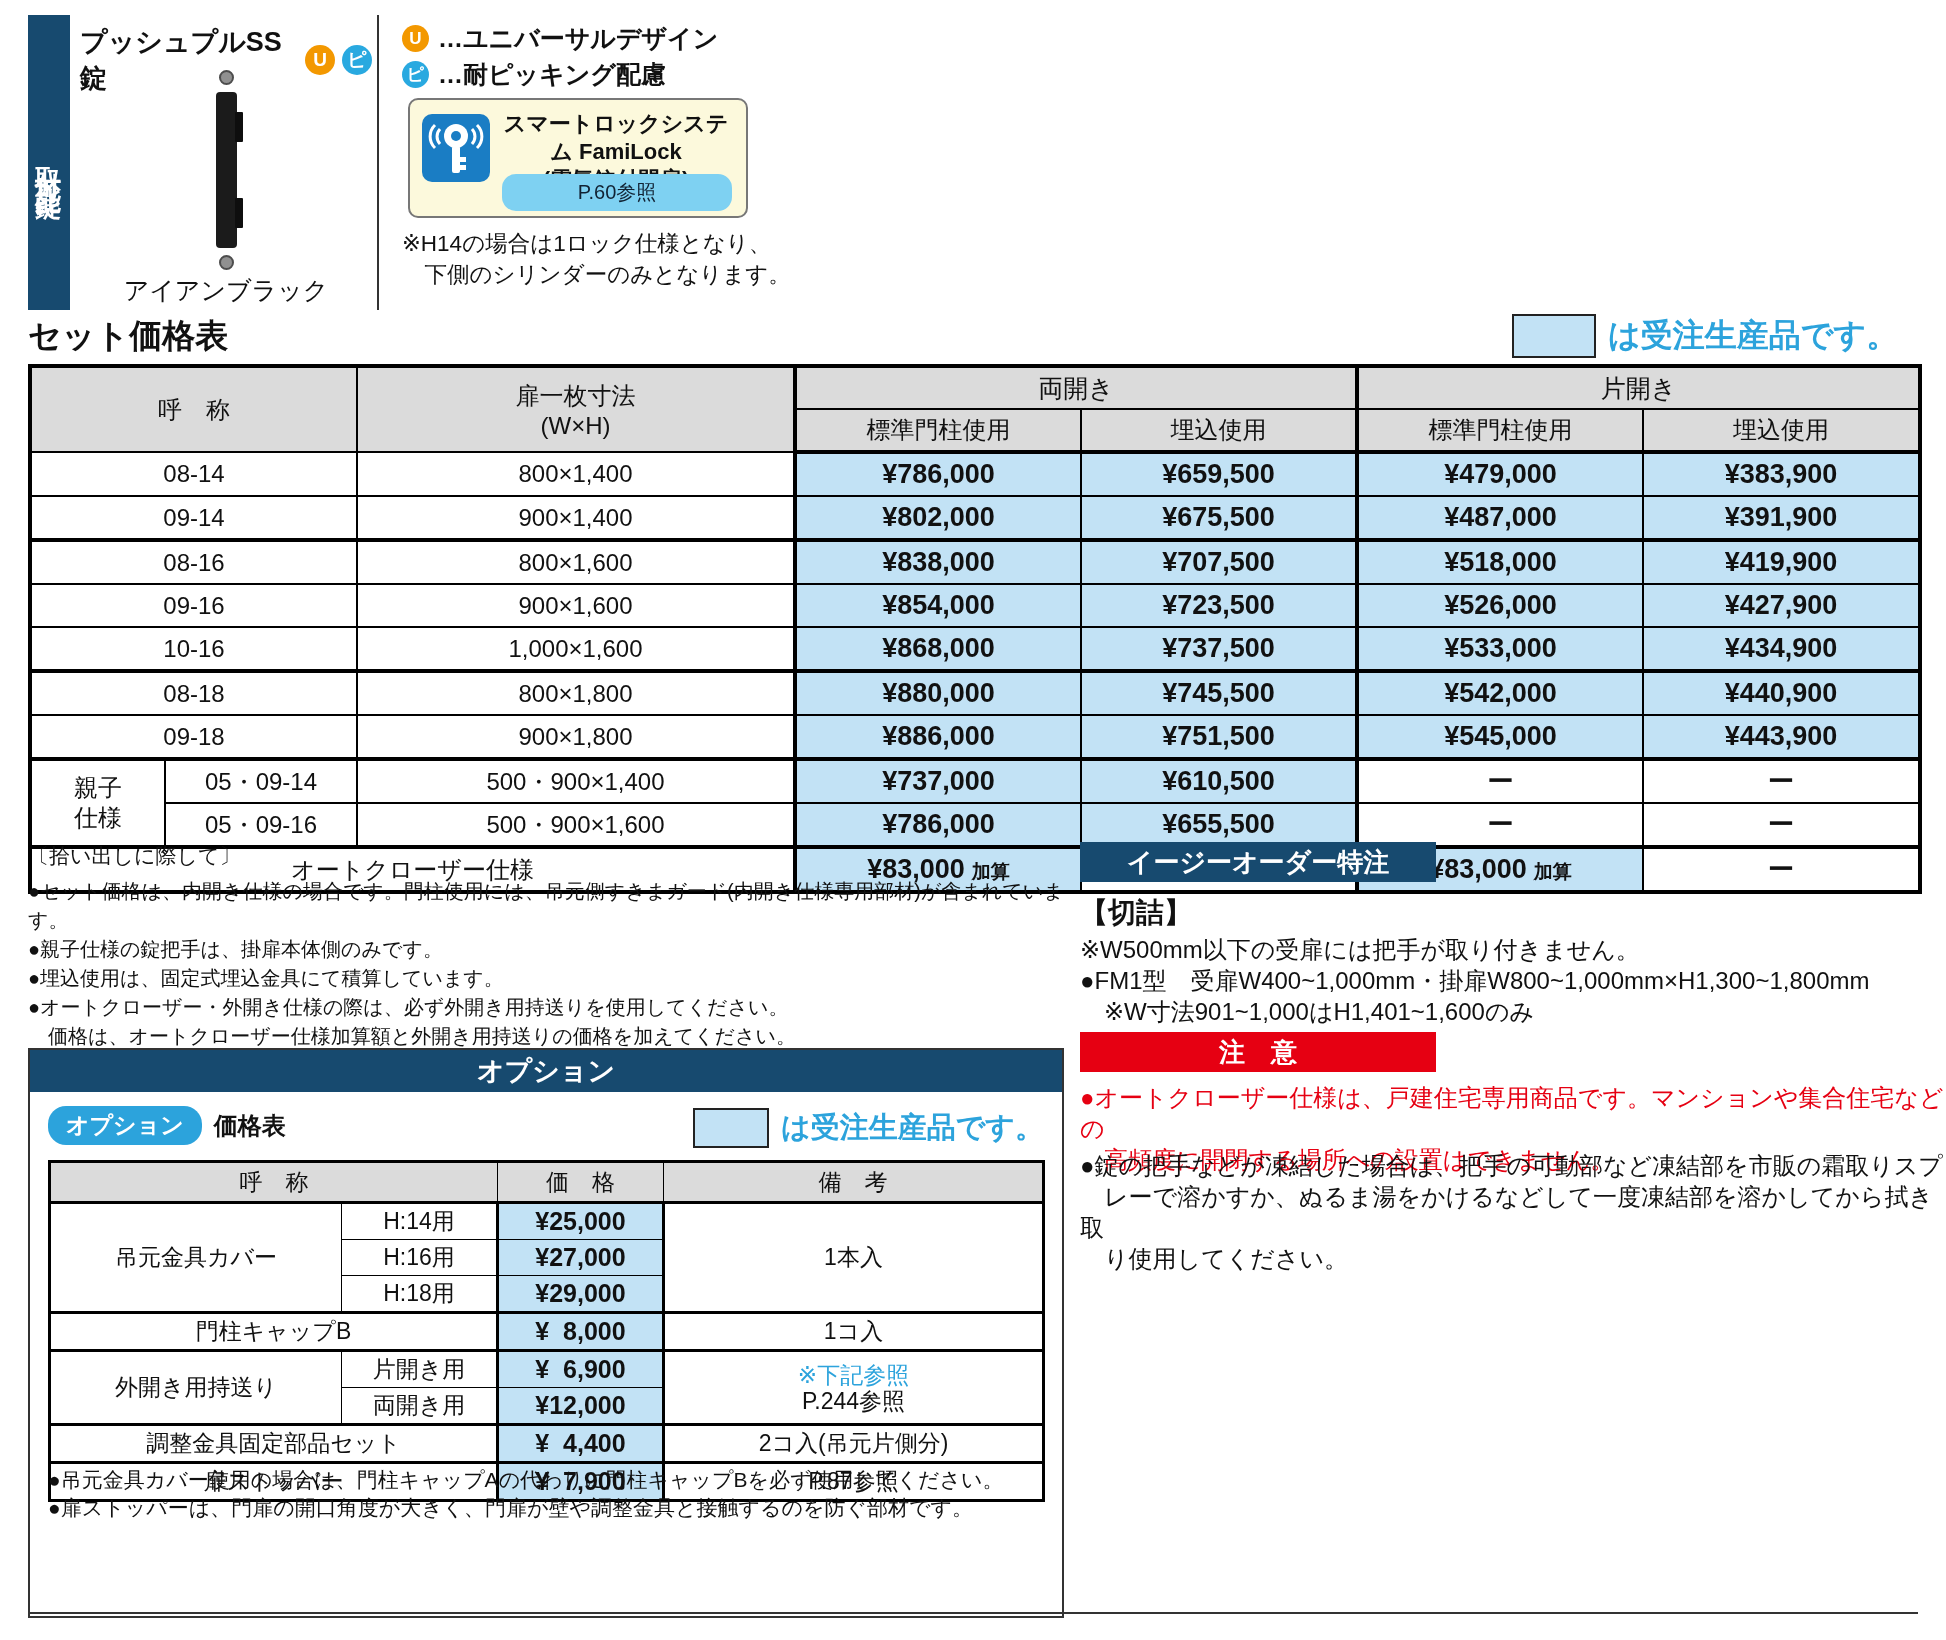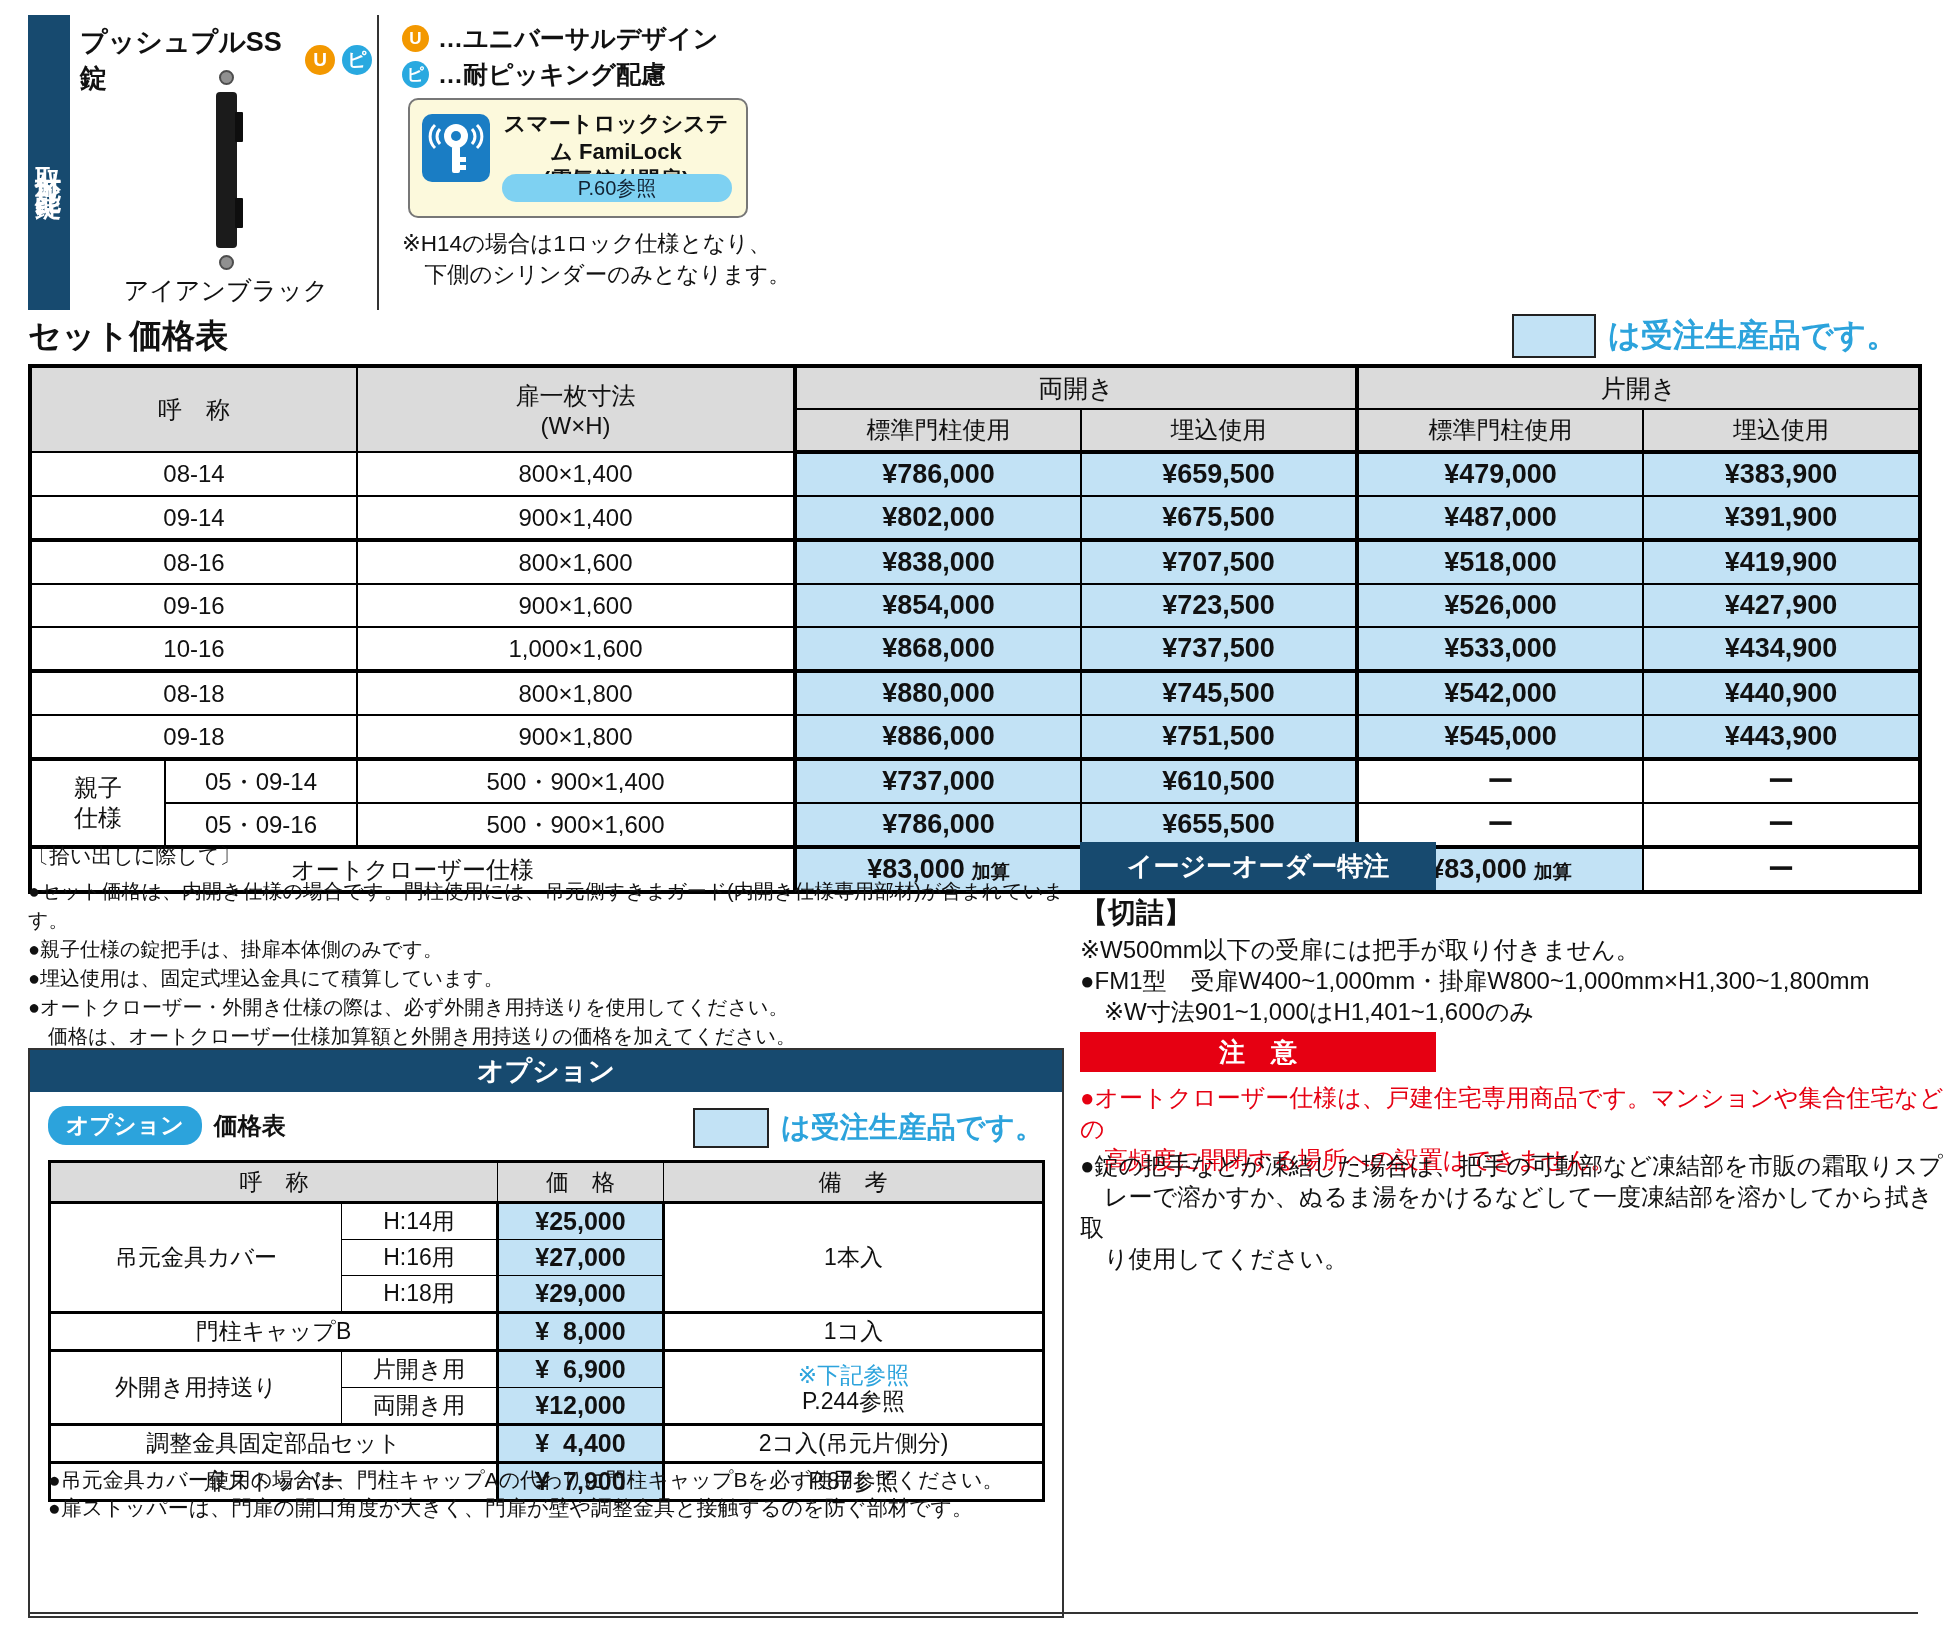--- a/index.html
+++ b/index.html
@@ -26,21 +26,21 @@
   .lock-bar::before,.lock-bar::after{content:"";position:absolute;right:-6px;width:8px;background:#0e0e0e;border-radius:1px;}
   .lock-bar::before{top:20px;height:30px;}
   .lock-bar::after{bottom:20px;height:30px;}
   .color-caption{left:80px;top:274px;width:292px;text-align:center;font-size:25px;}
 
   
   .legend-line{left:402px;display:flex;align-items:center;gap:9px;font-size:25px;font-weight:bold;}
   .familock-box{left:408px;top:98px;width:336px;height:116px;background:#FCF9DC;border:2px solid #777;border-radius:10px;}
   .fl-icon{position:absolute;left:12px;top:14px;width:68px;height:68px;}
   .fl-text{position:absolute;left:86px;top:10px;width:240px;text-align:center;font-size:22px;font-weight:bold;line-height:28px;}
-  .fl-pill{position:absolute;left:92px;top:74px;width:230px;height:28px;background:#7ED1F2;border-radius:14px;
+  .fl-pill{position:absolute;left:92px;top:74px;width:230px;height:37px;background:#7ED1F2;border-radius:14px;
     display:flex;align-items:center;justify-content:center;font-size:20px;color:#123;}
   .h14-note{left:402px;top:228px;font-size:22.5px;line-height:31px;}
 
   
   .set-title{left:28px;top:314px;font-size:33px;font-weight:bold;}
   .mto{display:flex;align-items:center;gap:12px;}
   .mto .swatch{background:#C2E2F5;border:2px solid #222;}
   .mto .mto-text{color:#2CA3DC;font-weight:bold;}
   #mto-main{left:1512px;top:314px;}
   #mto-main .swatch{width:80px;height:40px;}
@@ -62,21 +62,21 @@
   #set-table .br4{border-right:4px solid #000 !important;}
   .sfx{font-size:19px;font-weight:bold;margin-left:7px;}
 
   
   .pickup{left:28px;top:842px;width:1045px;}
   .pickup .pk-title{font-size:21px;margin-bottom:7px;}
   .pickup .pk-line{font-size:20px;line-height:29px;}
 
   
   .navy-bar{background:#174A6F;color:#fff;font-weight:bold;display:flex;align-items:center;justify-content:center;}
-  #eo-bar{left:1080px;top:842px;width:356px;height:48px;font-size:26px;}
+  #eo-bar{left:1080px;top:842px;width:356px;height:40px;font-size:26px;}
   .eo-heading{left:1080px;top:894px;font-size:28px;font-weight:bold;}
   .eo-lines{left:1080px;top:934px;width:866px;font-size:24px;line-height:31px;}
   #caution-bar{left:1080px;top:1032px;width:356px;height:40px;background:#E60012;color:#fff;font-weight:bold;
     display:flex;align-items:center;justify-content:center;font-size:26px;}
   .caution-red{left:1080px;top:1082px;width:872px;font-size:24px;line-height:31px;color:#E60012;}
   .caution-black{left:1080px;top:1150px;width:872px;font-size:24px;line-height:31px;color:#111;}
 
   
   #option-box{left:28px;top:1048px;width:1032px;height:566px;border:2px solid #333;}
   #opt-bar{position:absolute;left:0;top:0;width:100%;height:42px;font-size:27px;}

